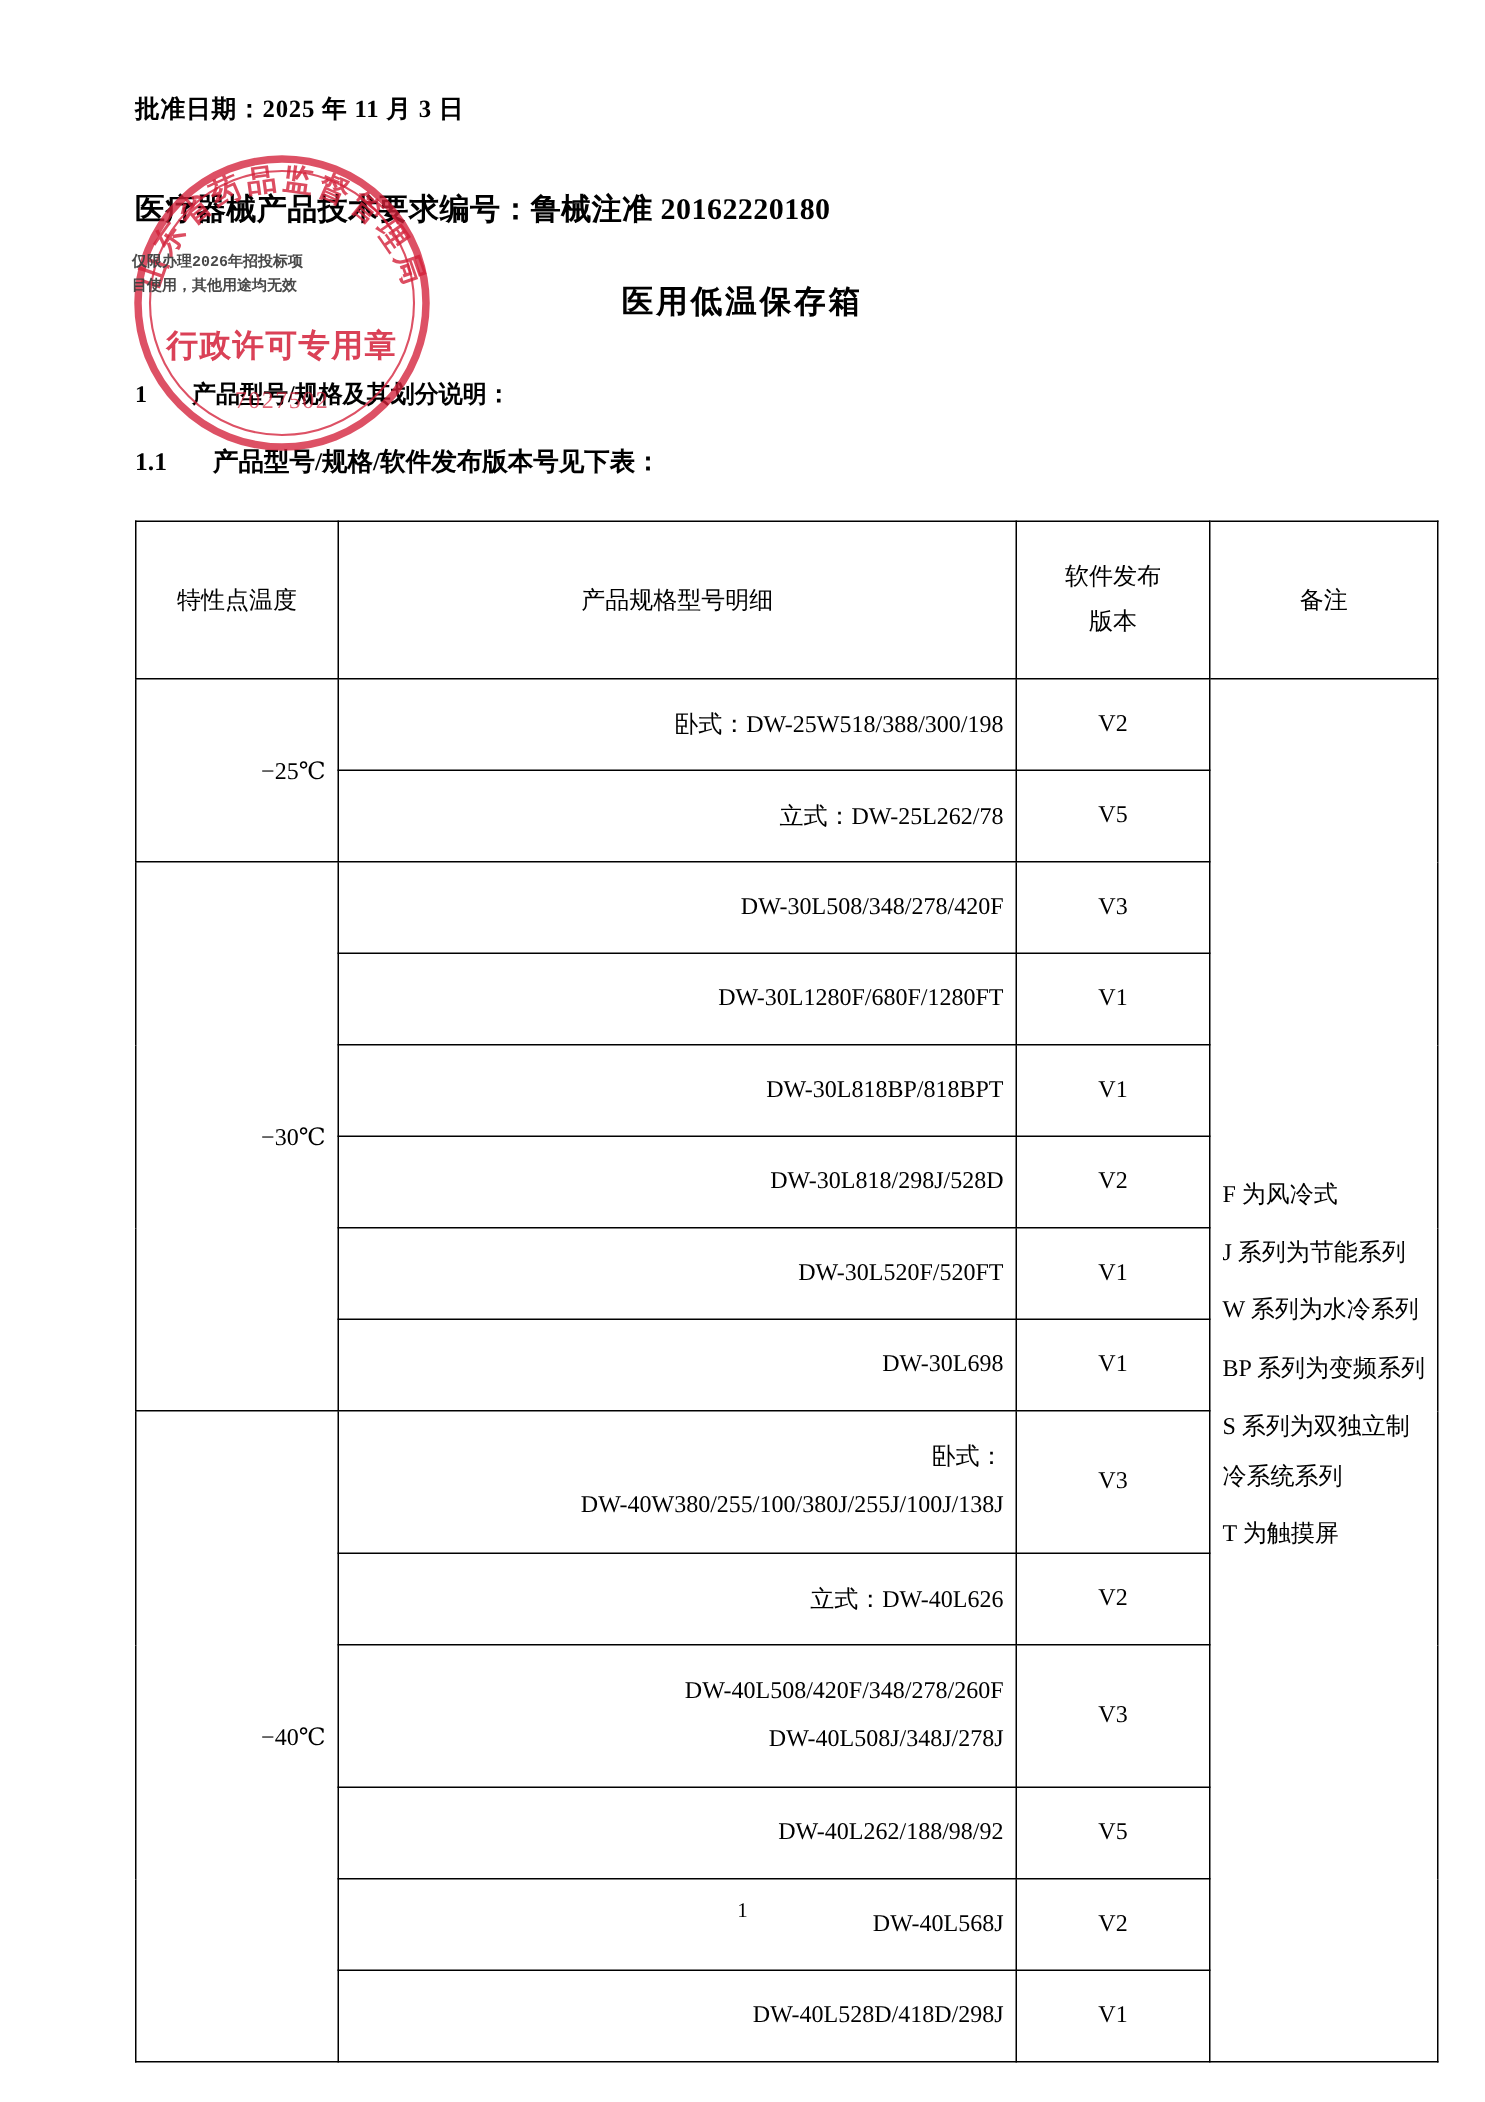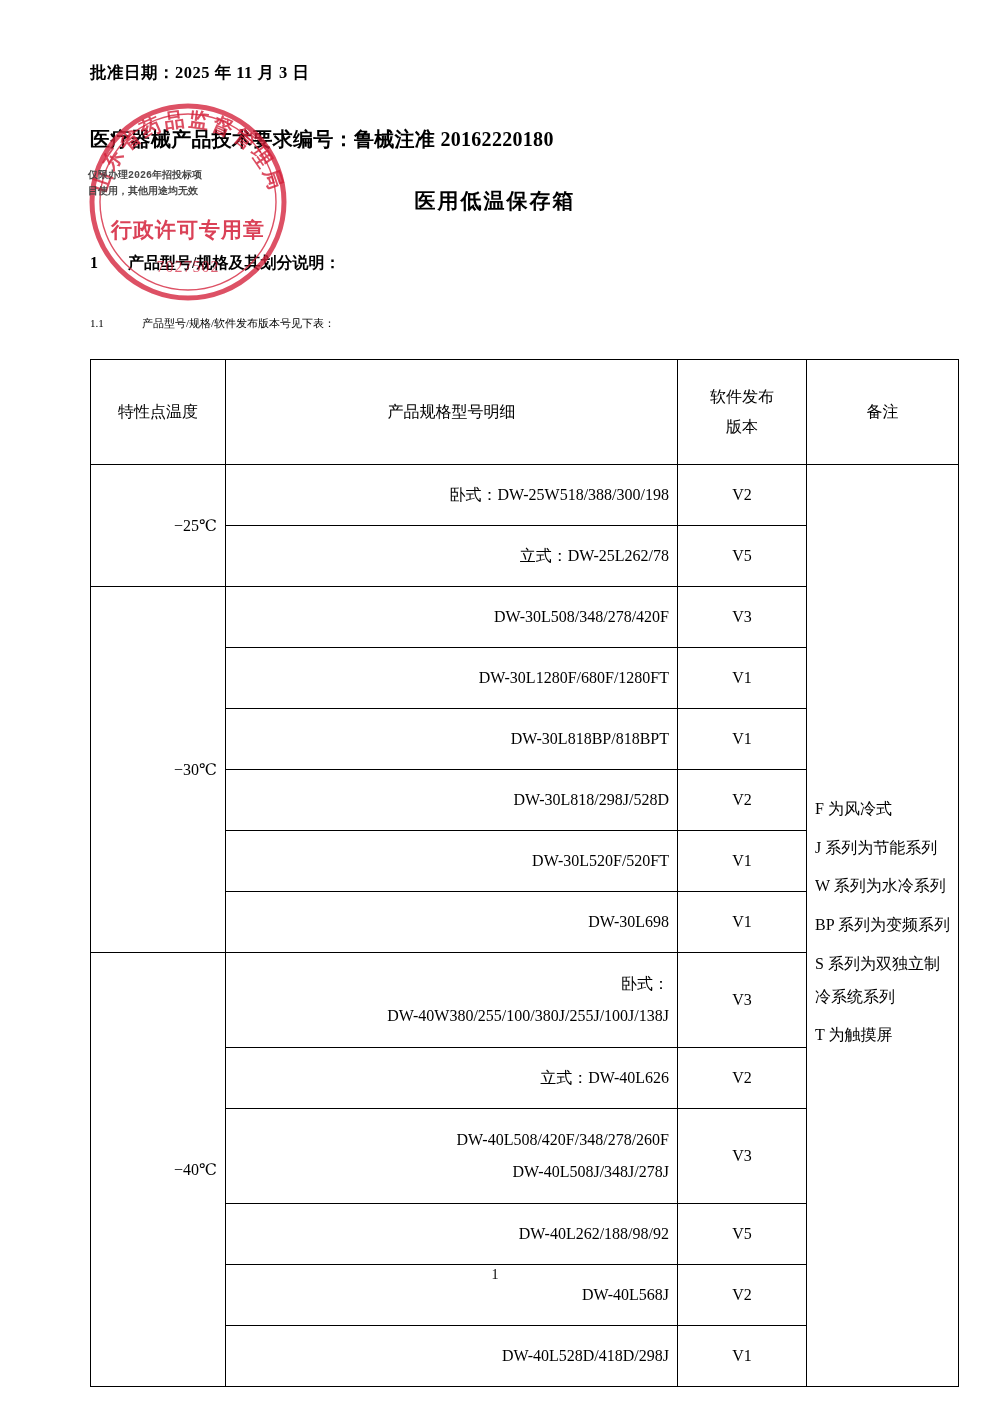--- a/index.html
+++ b/index.html
@@ -59,22 +59,23 @@
     margin-top: 38px;
     font-size: 16px;
     font-weight: bold;
   }
   .section-heading .num {
     display: inline-block;
     width: 38px;
   }
 
   .subsection {
-    margin-top: 42px;
-    font-size: 11px;
+    margin-top: 22px;
+    font-size: 17px;
+    font-weight: bold;
   }
   .subsection .num {
     display: inline-block;
     width: 52px;
   }
 
   table.spec {
     margin-top: 28px;
     border-collapse: collapse;
     width: 800px;

